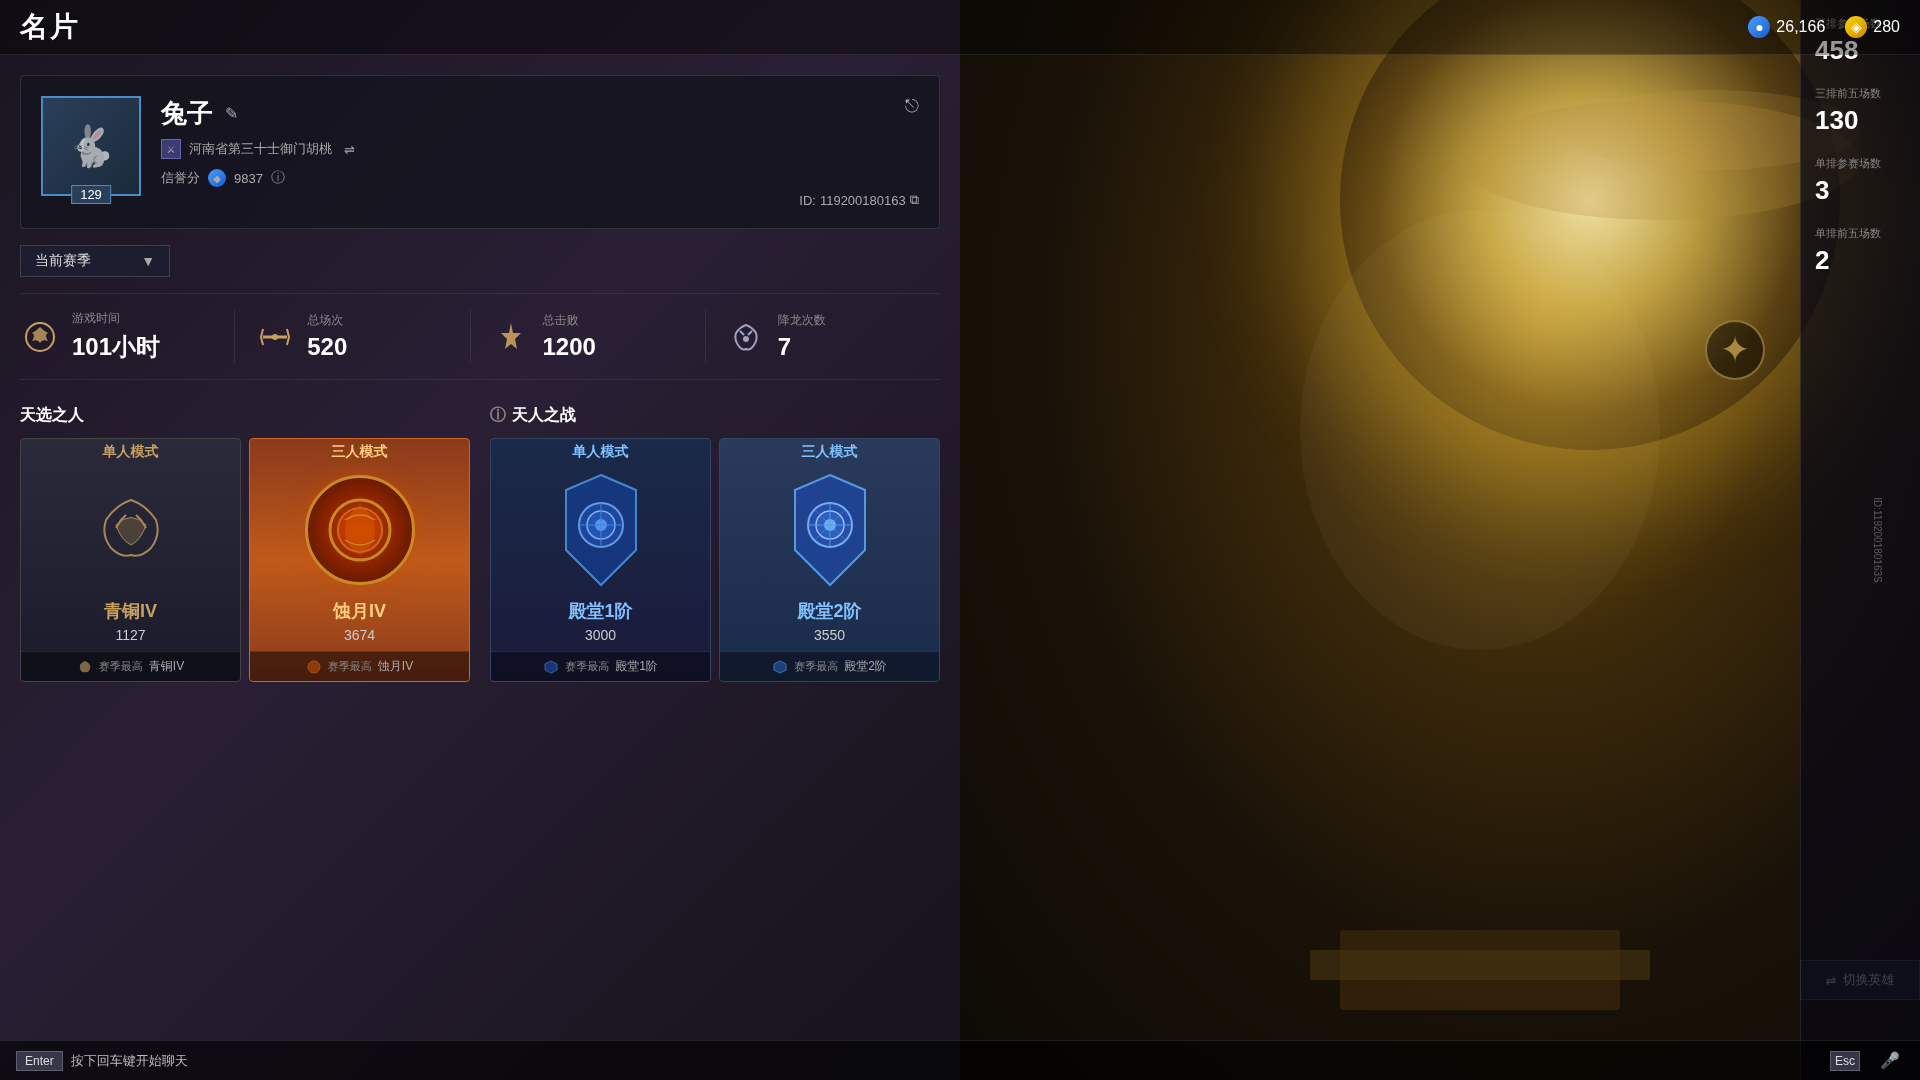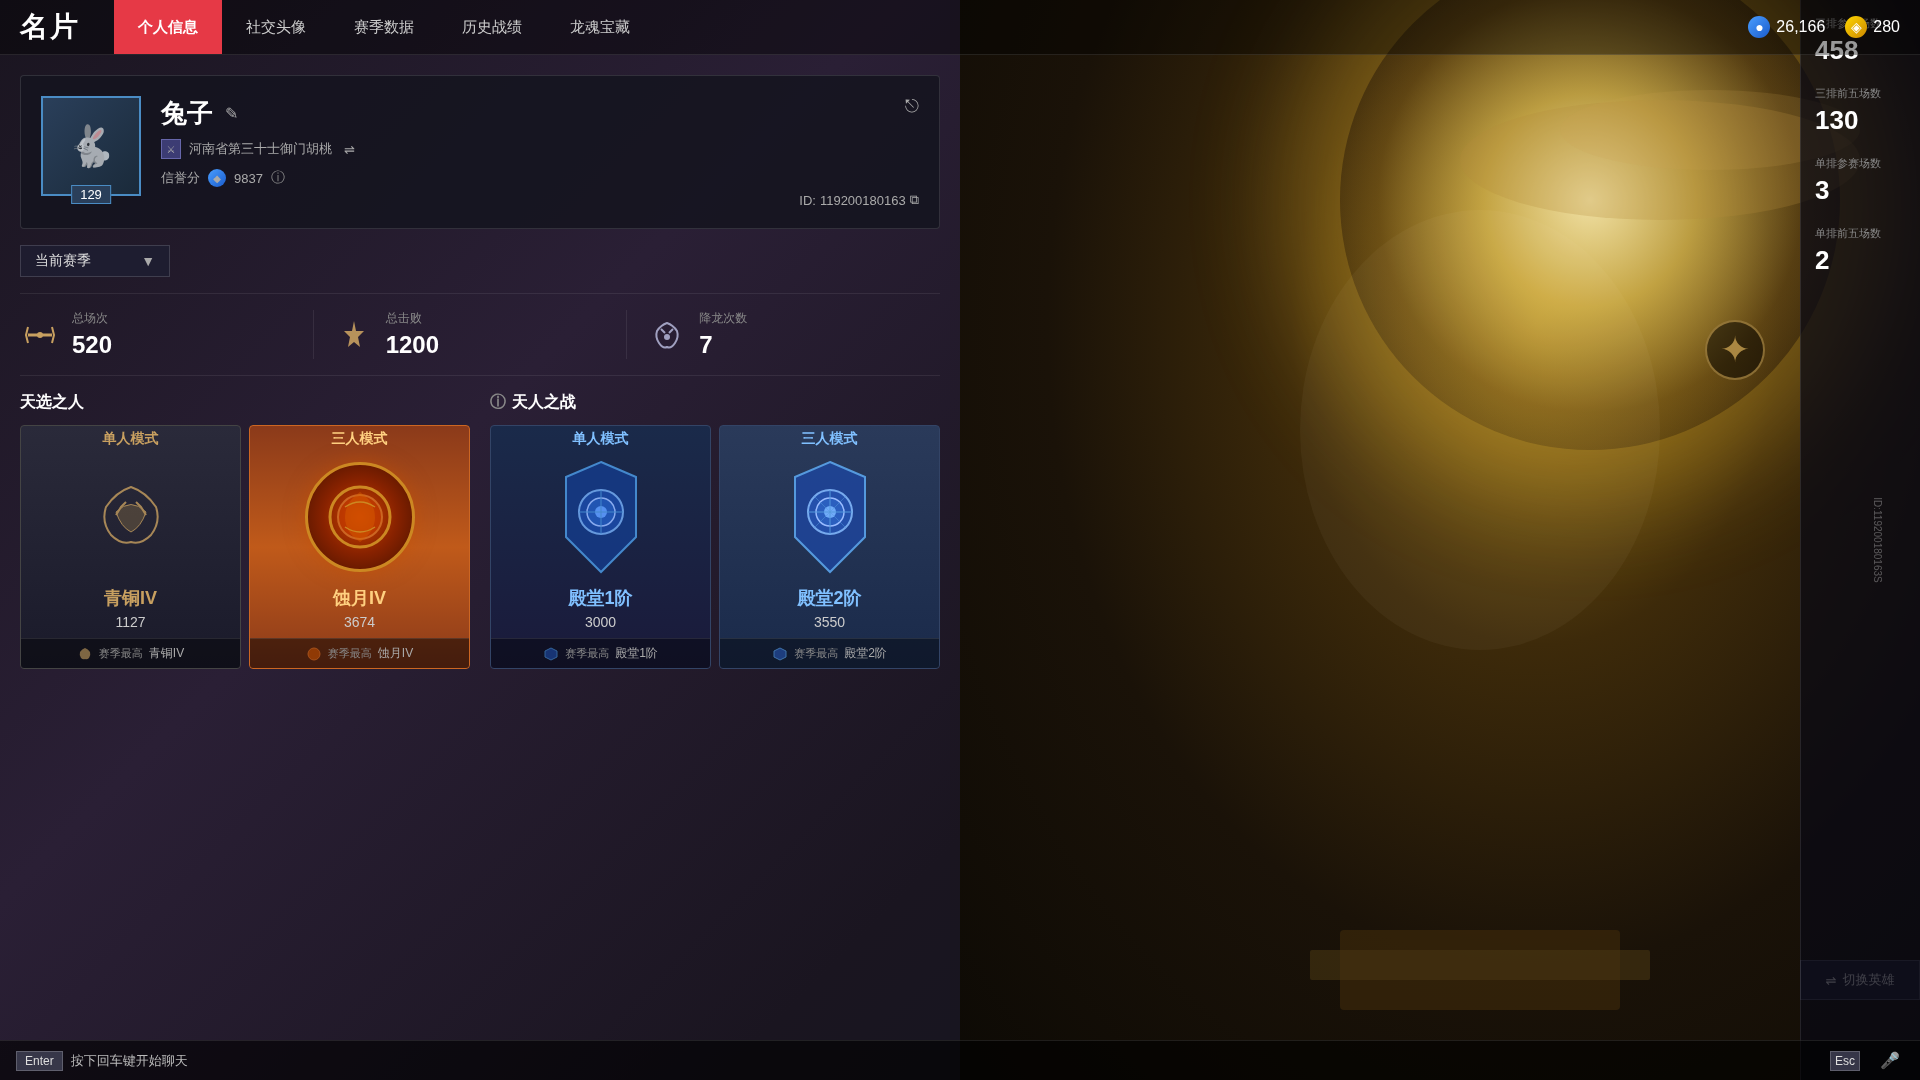--- a/index.html
+++ b/index.html
@@ -345,20 +345,21 @@
       flex: 1;
     }
 
     .rank-section-title {
       font-size: 16px;
       font-weight: bold;
       margin-bottom: 12px;
       display: flex;
       align-items: center;
       gap: 6px;
+      margin-top: 9px;
     }
 
     .rank-cards {
       display: flex;
       gap: 8px;
     }
 
     .rank-card {
       flex: 1;
       border-radius: 4px;
@@ -606,27 +607,20 @@
 
     <ellipse cx="520" cy="350" rx="180" ry="220" fill="rgba(255,240,200,0.05)"></ellipse>
 
     <rect x="380" y="850" width="280" height="80" rx="4" fill="rgba(60,40,10,0.8)"></rect>
     <rect x="350" y="870" width="340" height="30" rx="2" fill="rgba(80,60,20,0.6)"></rect>
   </svg>
 </div>
 
 <div class="top-nav">
   <div class="nav-title">名片</div>
-  <div class="nav-tabs">
-    <div class="nav-tab active">个人信息</div>
-    <div class="nav-tab">社交头像</div>
-    <div class="nav-tab">赛季数据</div>
-    <div class="nav-tab">历史战绩</div>
-    <div class="nav-tab">龙魂宝藏</div>
-  </div>
   <div class="nav-currency">
     <div class="currency-item">
       <div class="currency-icon blue">●</div>
       <span>26,166</span>
     </div>
     <div class="currency-item">
       <div class="currency-icon gold">◈</div>
       <span>280</span>
     </div>
   </div>
@@ -665,20 +659,32 @@
       <span style="cursor:pointer;">⧉</span>
     </div>
   </div>
 
   <div class="season-selector">
     <span>当前赛季</span>
     <span class="season-arrow">▼</span>
   </div>
 
   <div class="stats-row">
+    <div class="stat-item">
+      <div class="stat-icon">
+        <svg width="36" height="36" viewBox="0 0 36 36">
+          <circle cx="18" cy="18" r="14" fill="none" stroke="#c8a060" stroke-width="2"></circle>
+          <path d="M18 8 Q22 12 26 14 Q22 16 26 22 Q20 20 18 24 Q16 20 10 22 Q14 16 10 14 Q14 12 18 8Z" fill="#c8a060" opacity="0.8"></path>
+        </svg>
+      </div>
+      <div class="stat-text">
+        <div class="stat-label">游戏时间</div>
+        <div class="stat-value">101小时</div>
+      </div>
+    </div>
     <div class="stat-item">
       <div class="stat-icon">
         <svg width="36" height="36" viewBox="0 0 36 36">
           <line x1="6" y1="18" x2="30" y2="18" stroke="#c8a060" stroke-width="3"></line>
           <path d="M6 10 L4 18 L6 26" fill="none" stroke="#c8a060" stroke-width="2"></path>
           <path d="M30 10 L32 18 L30 26" fill="none" stroke="#c8a060" stroke-width="2"></path>
           <circle cx="18" cy="18" r="3" fill="#c8a060"></circle>
         </svg>
       </div>
       <div class="stat-text">

